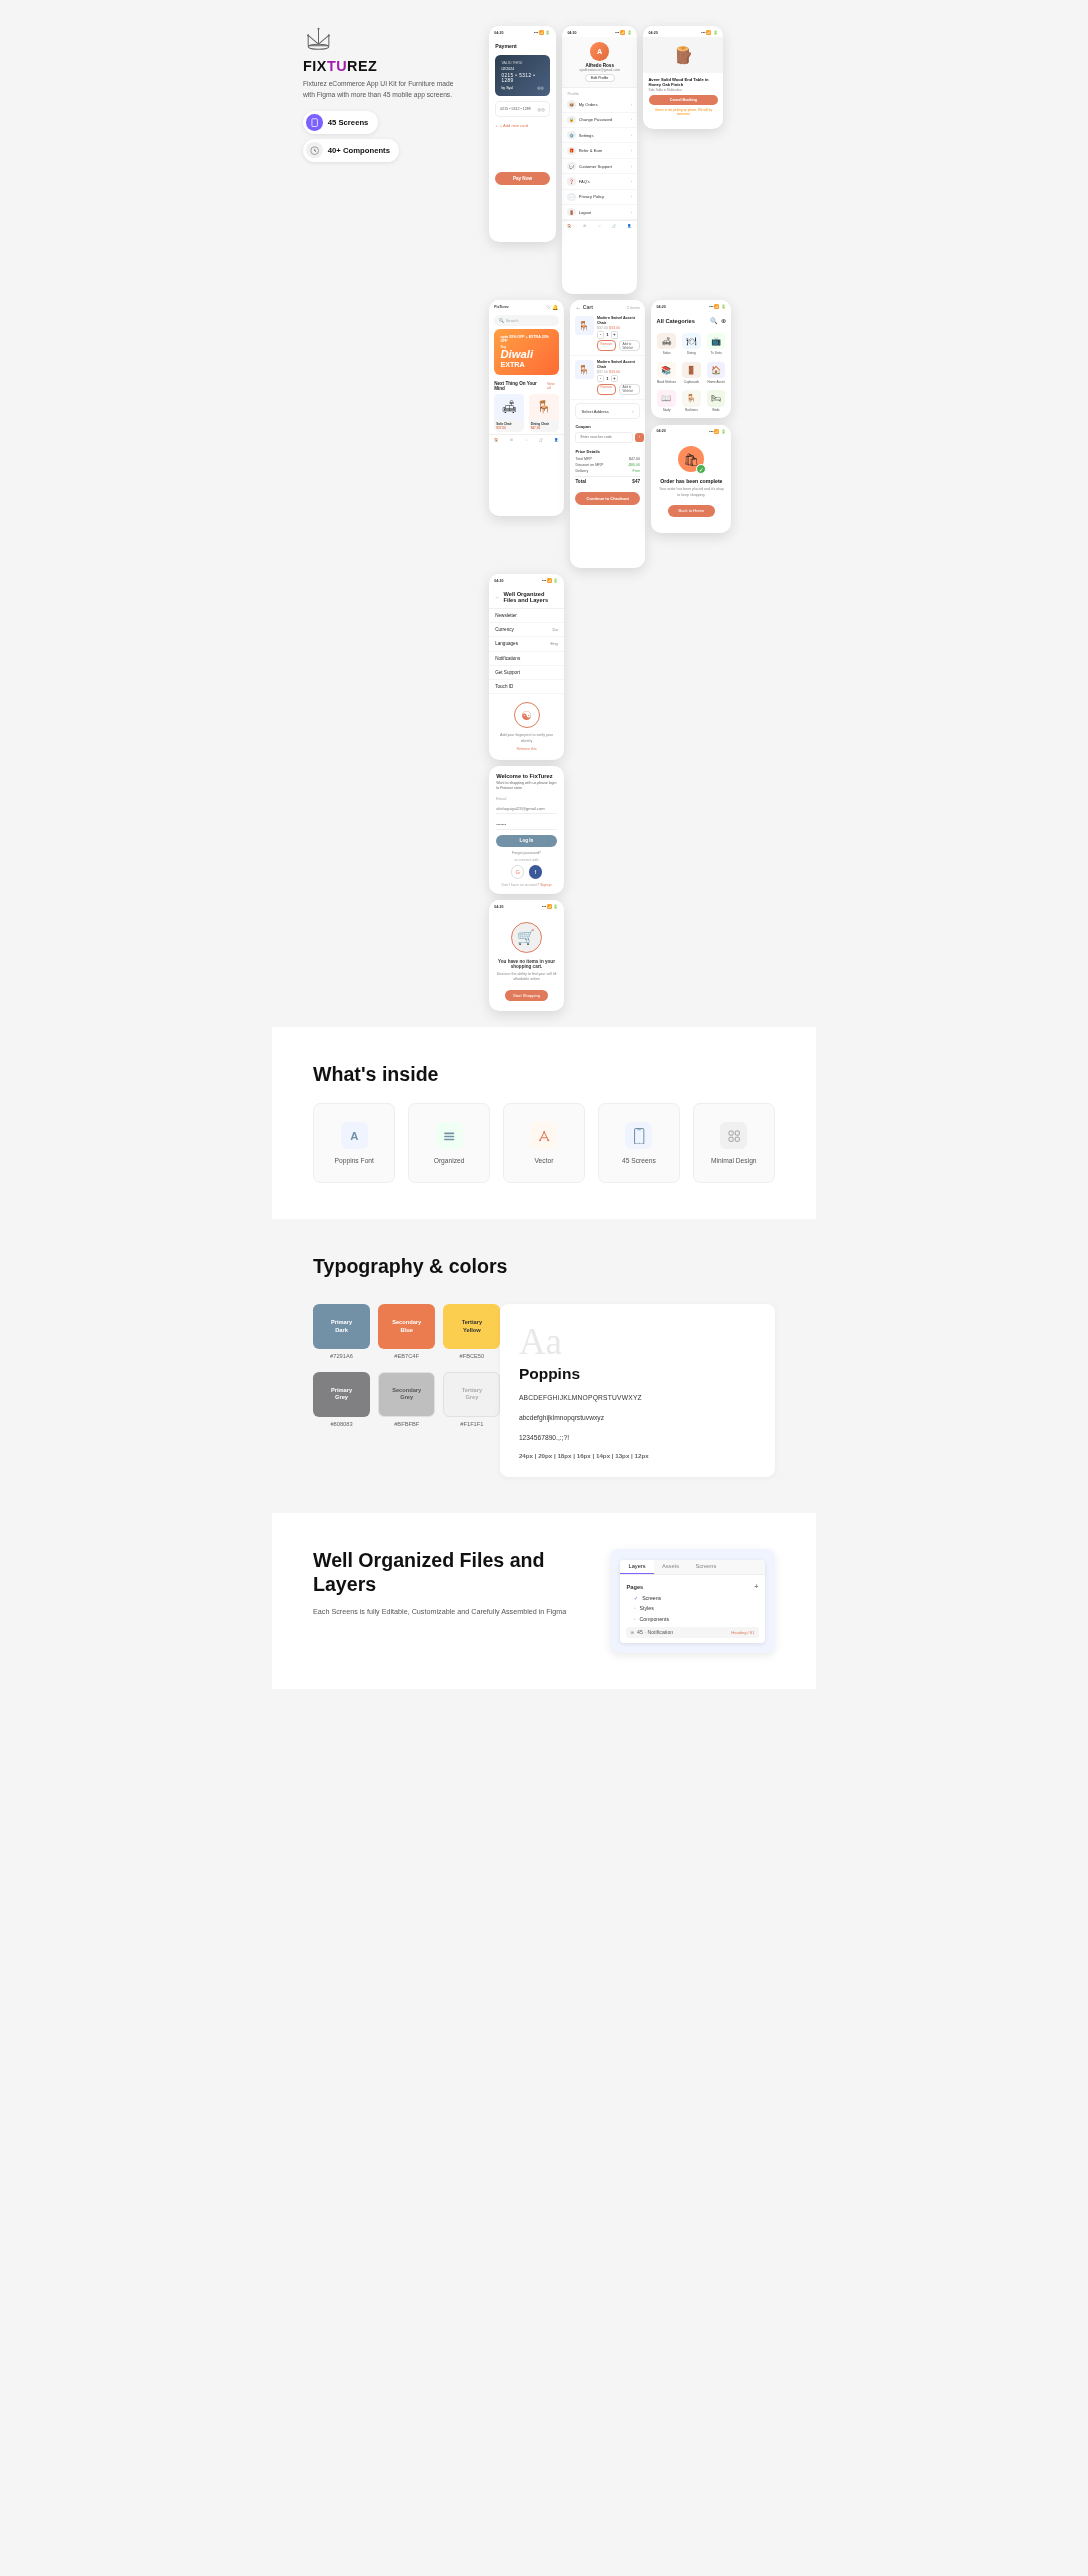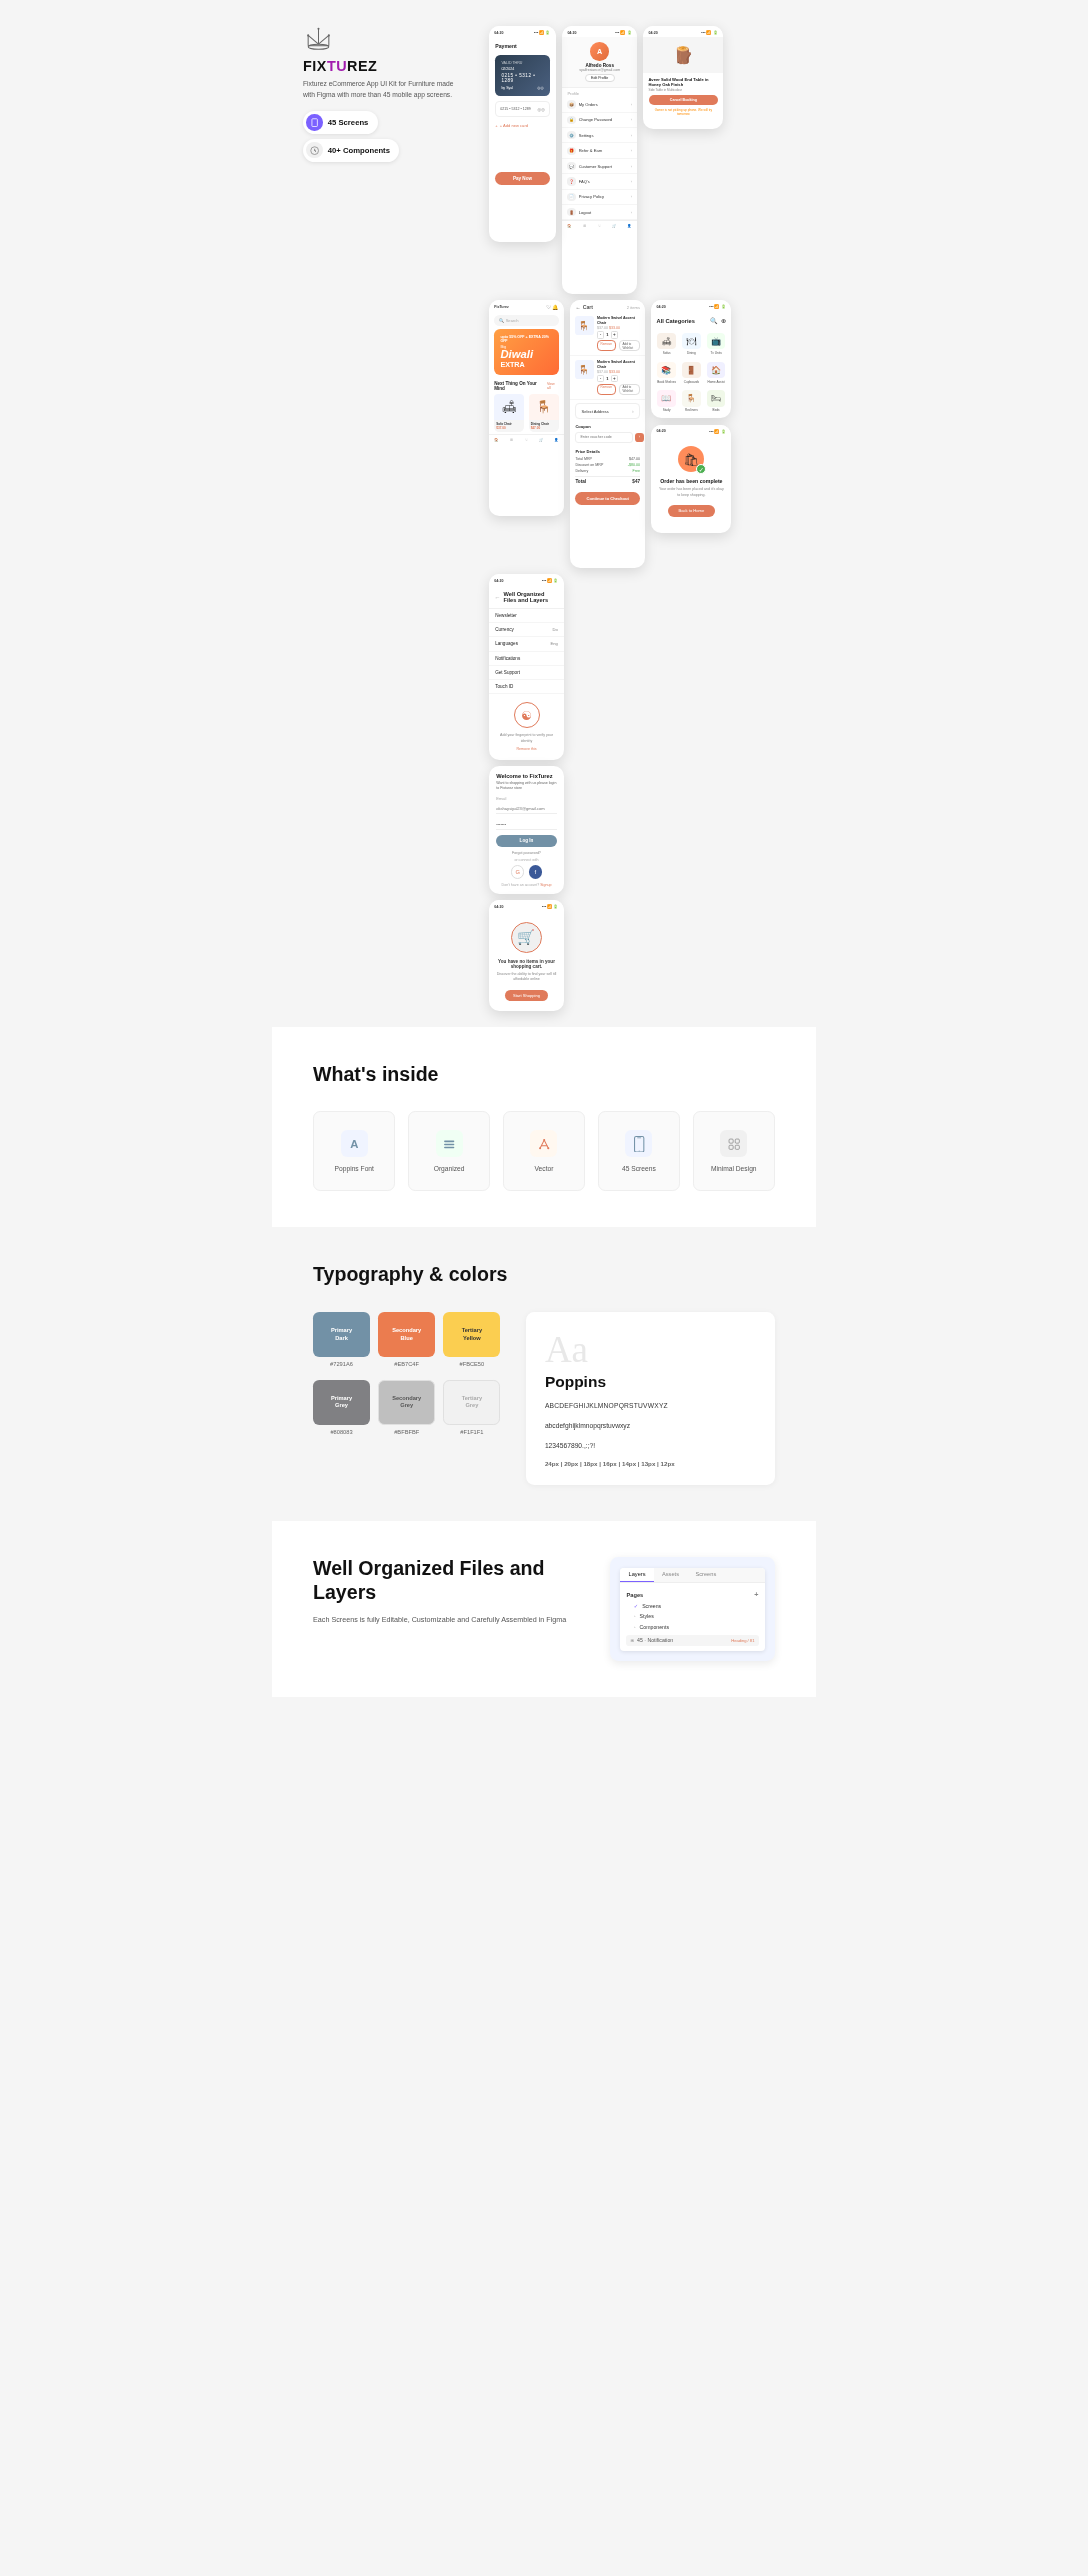--- a/index.html
+++ b/index.html
@@ -588,21 +588,21 @@
             <div style="background:#E07A5A; color:white; border-radius:10.3px; padding:3.1px 8.2px; font-size:4.1px;">Start Shopping</div>
           </div>
         </div>
       </div>
 
     </div>
   </div>
 </div>
 
 <div style="background:white; padding:36px 41px 36px;">
-  <h2 style="font-size:19.6px; font-weight:800; color:#111; margin-bottom:25px;">What's inside</h2>
+  <h2 style="font-size:19.6px; font-weight:800; color:#111; margin-bottom:17px;">What's inside</h2>
   <div style="display:flex; gap:12.4px; flex-wrap:wrap;">
 
     <div style="background:#fafafa; border-radius:7.2px; padding:18.5px 12.4px; display:flex; flex-direction:column; align-items:center; gap:7.2px; flex:1; min-width:77px; border:0.5px solid #eee;">
       <div style="width:27px; height:27px; background:#f0f4ff; border-radius:6.2px; display:flex; align-items:center; justify-content:center; font-size:11.3px; font-weight:700; color:#7291A6;">A</div>
       <span style="font-size:6.7px; color:#555;">Poppins Font</span>
     </div>
 
     <div style="background:#fafafa; border-radius:7.2px; padding:18.5px 12.4px; display:flex; flex-direction:column; align-items:center; gap:7.2px; flex:1; min-width:77px; border:0.5px solid #eee;">
       <div style="width:27px; height:27px; background:#f0fff4; border-radius:6.2px; display:flex; align-items:center; justify-content:center;">
         <svg width="14.4" height="14.4" viewBox="0 0 28 28" fill="none">
@@ -648,21 +648,21 @@
         </svg>
       </div>
       <span style="font-size:6.7px; color:#555;">Minimal Design</span>
     </div>
   </div>
 </div>
 
 <div style="background:#f5f5f5; padding:36px 41px 36px;">
   <h2 style="font-size:19.6px; font-weight:800; color:#111; margin-bottom:26px;">Typography &amp; colors</h2>
 
-  <div style="display:flex; gap:26px; flex-wrap:wrap;">
+  <div style="display:flex; flex-wrap:wrap;">
 
     <div style="display:flex; flex-direction:column; gap:12.4px; min-width:165px;">
 
       <div style="display:flex; gap:8.2px;">
         <div style="display:flex; flex-direction:column; align-items:center; gap:4.1px;">
           <div style="width:57px; height:45px; background:#7291A6; border-radius:6.2px; display:flex; align-items:center; justify-content:center;">
             <span style="font-size:5.7px; font-weight:700; color:white; text-align:center; line-height:1.3;">Primary<br>Dark</span>
           </div>
           <span style="font-size:5.7px; color:#666;">#7291A6</span>
         </div>

